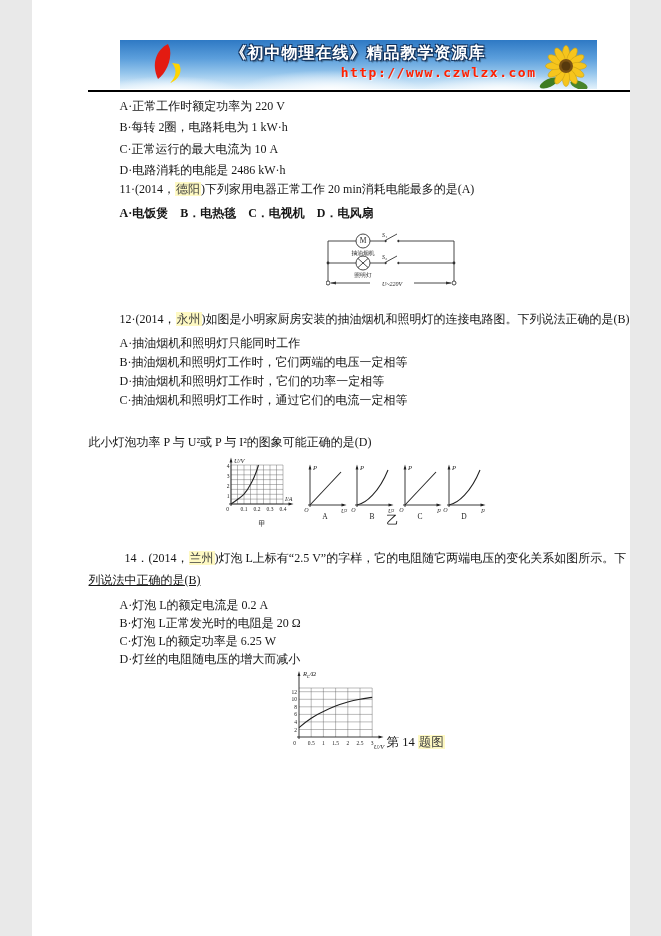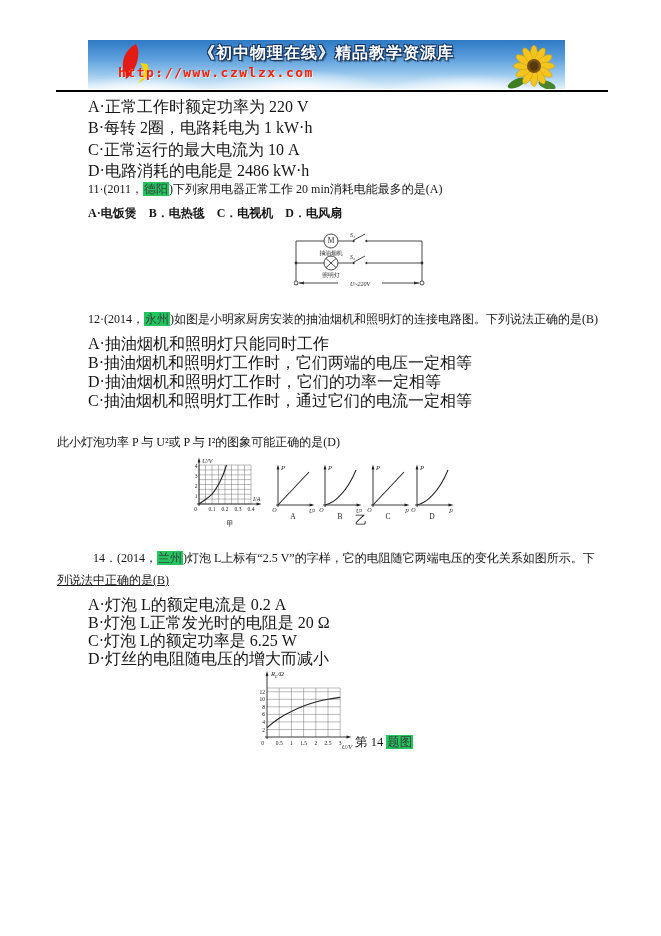--- a/index.html
+++ b/index.html
@@ -1,39 +1,39 @@
 <!DOCTYPE html>
 <html><head>
 <meta charset="utf-8">
 <style>
   * { box-sizing: border-box; }
   html,body { margin:0; padding:0; background:#e9e9e9; }
   .page {
-    position:relative; width:661px; height:936px; margin:0 auto;
+    position:relative; width:598px; height:936px; margin:0 auto;
     background:#ffffff; overflow:hidden;
     font-family:"Liberation Serif", serif; color:#161616;
   }
   .line { position:absolute; white-space:nowrap; font-size:12px; line-height:15px; }
-  .opts { position:absolute; white-space:nowrap; font-size:16px; }
-  .city, .hl { background:#22c55e; color:#3d3d3d; padding:0 1px; }
+  .opts { position:absolute; white-space:nowrap; font-size:12px; }
+  .city, .hl { background:#fef9c3; color:#3d3d3d; padding:0 1px; }
 
   
   .banner {
     position:absolute; left:88px; top:40px; width:477px; height:49px; overflow:hidden;
     background:linear-gradient(180deg,#2e79c4 0%,#5c9fdc 38%,#96c6ec 68%,#e3f2fc 100%);
   }
   .cloud { position:absolute; border-radius:50%;
     background:radial-gradient(closest-side, rgba(255,255,255,.95), rgba(255,255,255,0)); }
   .banner-title {
     position:absolute; top:3px; left:70px; right:70px; text-align:center;
     font-size:16px; font-weight:bold; color:#fff; letter-spacing:1px;
     text-shadow:-1px -1px 0 #13335e, 1px -1px 0 #13335e, -1px 1px 0 #13335e, 1px 1px 0 #13335e, 2px 2px 1px rgba(0,0,0,.35);
   }
   .banner-url {
-    position:absolute; top:25px; left:30px; right:60px; text-align:left;
+    position:absolute; top:25px; left:30px; right:60px; text-align:right;
     font-size:13px; font-weight:bold; color:#ff2000; letter-spacing:1.5px;
     font-family:"DejaVu Sans Mono", monospace;
     text-shadow:1px 1px 0 rgba(255,255,255,.55);
   }
   .top-rule { position:absolute; left:56px; top:90px; width:552px; height:2px; background:#000; }
 
   .footer { position:absolute; left:57px; top:861px; font-size:11.5px; font-weight:bold;
     color:#c00000; line-height:17.5px; white-space:nowrap; }
 
   svg text { font-family:"Liberation Serif", serif; fill:#222; }
@@ -81,21 +81,21 @@
   <div class="top-rule"></div>
 
   <div class="opts" style="left:88px; top:96px; line-height:21.4px;">
     <div>A·正常工作时额定功率为 220 V</div>
     <div>B·每转 2圈，电路耗电为 1 kW·h</div>
     <div>C·正常运行的最大电流为 10 A</div>
     <div>D·电路消耗的电能是 2486 kW·h</div>
   </div>
 
   <div class="line" style="left:88px; top:182px;">
-    <span>11·(2011，</span><span class="city">德阳</span><span>)下列家用电器正常工作 20 min消耗电能最多的是(A)</span>
+    <span>11·(2014，</span><span class="city">德阳</span><span>)下列家用电器正常工作 20 min消耗电能最多的是(A)</span>
   </div>
   <div class="line" style="left:88px; top:206px;font-weight:bold;">A·电饭煲　B．电热毯　C．电视机　D．电风扇</div>
 
   <svg class="sv" style="left:294px; top:230px;" width="134" height="60" viewBox="0 0 134 60">
     <g stroke="#333" stroke-width="0.9" fill="none">
       <path d="M2 11 H30 M44 11 H58 M74 11 H128"></path>
       <circle cx="37" cy="11" r="7"></circle>
       <path d="M60 10 L71 4"></path>
       <path d="M2 33 H30 M44 33 H58 M74 33 H128"></path>
       <circle cx="37" cy="33" r="7"></circle>

